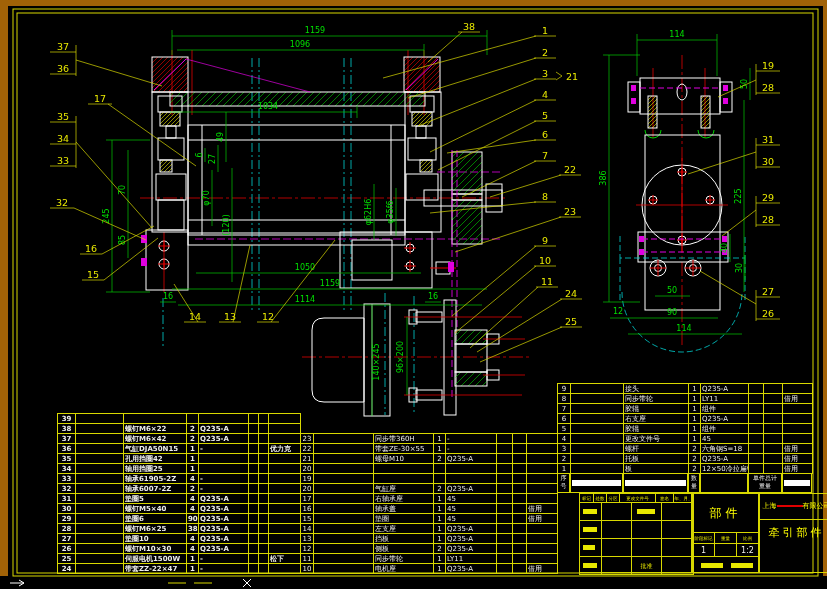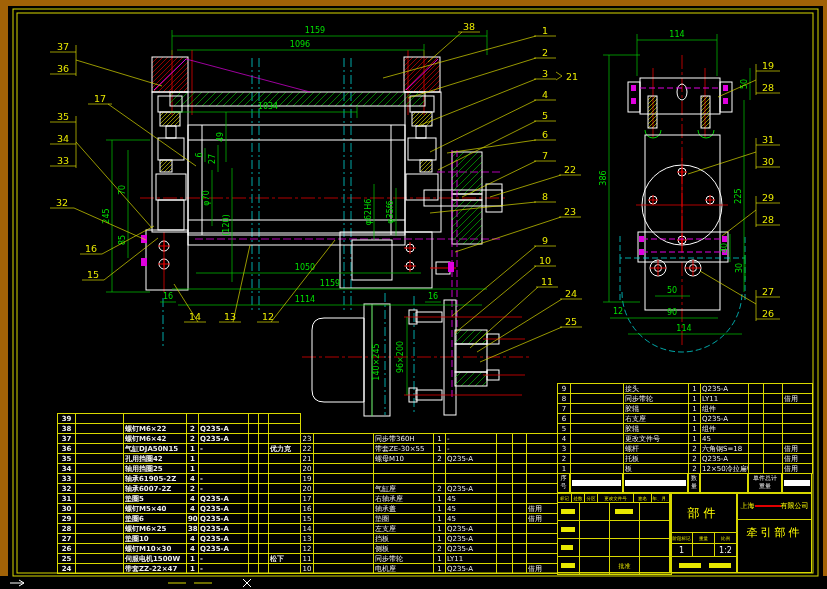--- a/index.html
+++ b/index.html
@@ -13,21 +13,21 @@
   table.bom td{border:1px solid #d8d800;color:#efefef;font-size:7px;line-height:8px;
       height:9px;padding:0 1px;overflow:hidden;white-space:nowrap;font-family:"DejaVu Sans",sans-serif;}
   table.bom td.num{text-align:center;}
   table.bom td.qty{text-align:center;}
   .wbar{background:#fff;height:6px;margin:1px 1px;}
   
   #bomhdr{position:absolute;left:557px;top:473px;width:255px;height:20px;}
   #bomhdr .c{position:absolute;top:0;height:18px;border:1px solid #d8d800;color:#efefef;
        font-size:6px;line-height:8px;text-align:center;overflow:hidden;}
   
-  #tb{position:absolute;left:557px;top:493px;width:227px;height:80px;color:#ffff00;}
+  #tb{position:absolute;left:579px;top:493px;width:227px;height:80px;color:#ffff00;}
   #tb .box{position:absolute;border:1px solid #d8d800;box-sizing:border-box;}
   #tb .tiny{font-size:4.5px;line-height:9px;text-align:center;overflow:hidden;color:#e8e800;}
   .yblock{position:absolute;background:#e8e800;}
   .redline{display:inline-block;width:26px;height:2px;background:#e00000;vertical-align:middle;}
   .part-big{font-size:12px;letter-spacing:4px;text-align:center;line-height:38px;}
   .prod{font-size:11px;letter-spacing:3px;text-align:center;line-height:26px;}
   .comp{font-size:7px;text-align:center;line-height:24px;white-space:nowrap;}
   .val{color:#efefef;font-size:8px;text-align:center;line-height:13px;}
 </style>
 </head>

